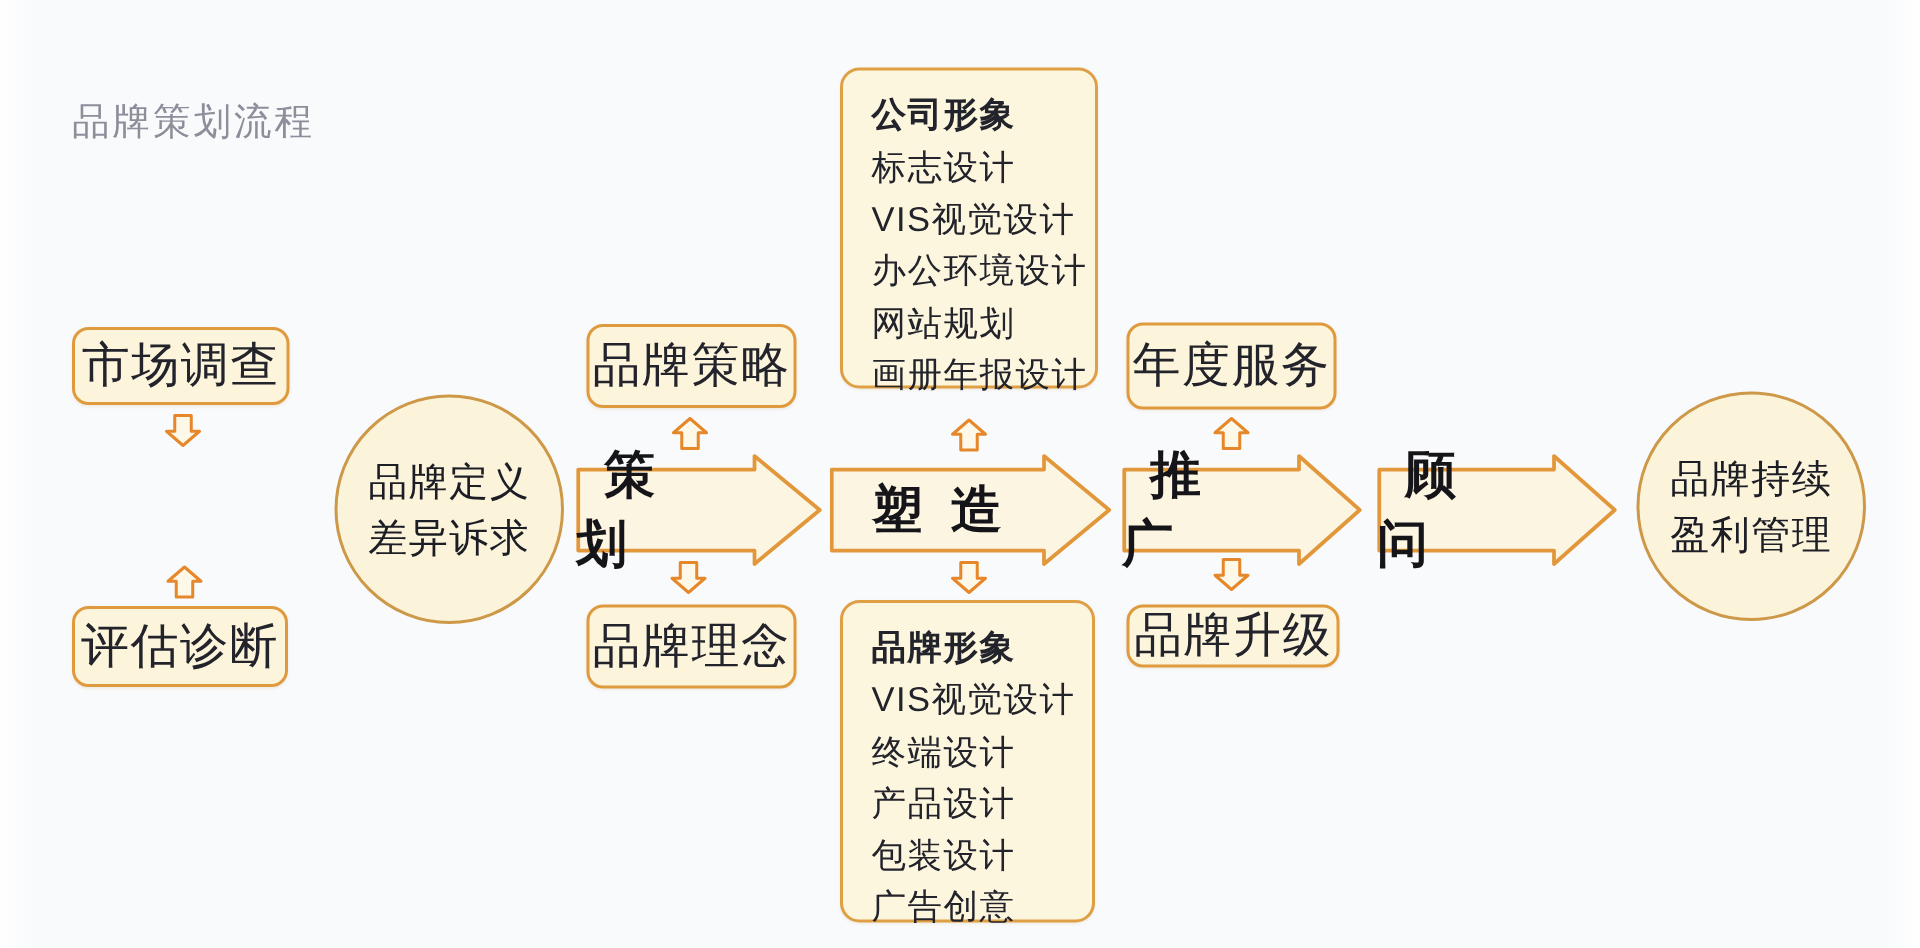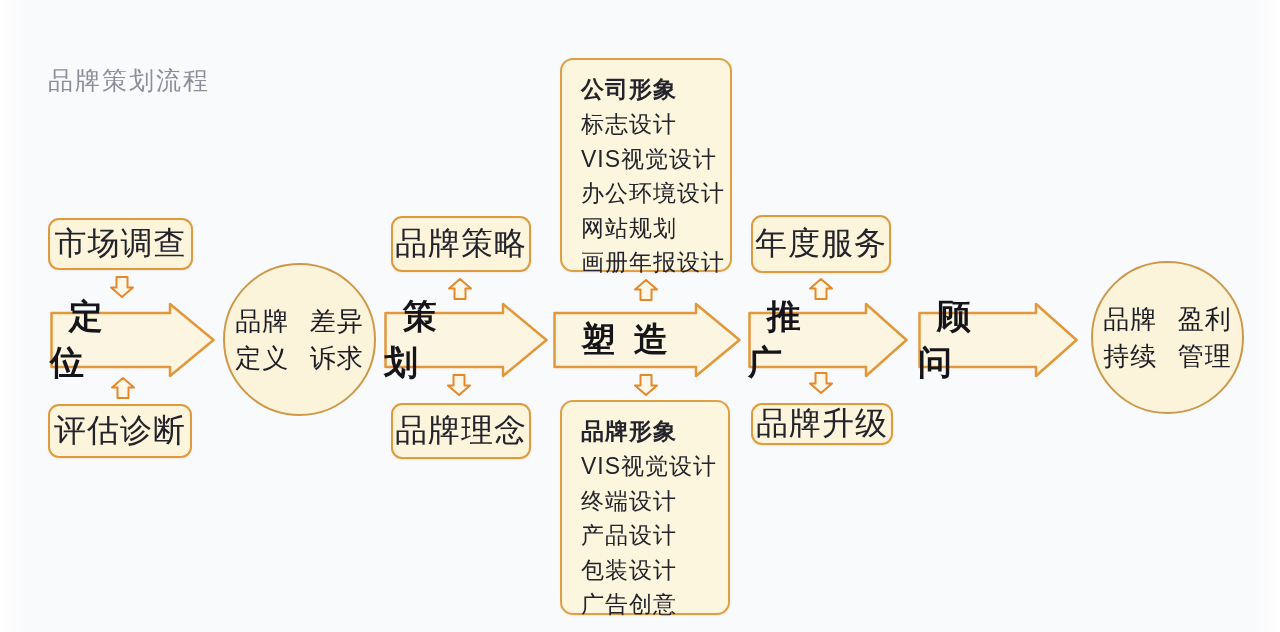--- a/index.html
+++ b/index.html
@@ -83,21 +83,21 @@
     position: absolute;
     width: 26px; height: 24px;
   }
   
   .flow-circle {
     position: absolute;
     border-radius: 50%;
     background: #fbf4da;
     border: 2.5px solid #cd9848;
     display: flex;
-    flex-direction: row;
+    flex-direction: column;
     align-items: center;
     justify-content: center;
     font-size: 26px;
     line-height: 37px;
     color: #1d1d26;
     letter-spacing: 1px;
     text-align: center;
   }
 </style>
 </head>
@@ -119,43 +119,37 @@
   <div class="sat-box" style="left:391px; top:403px; width:140px; height:56px;">
     <span>品牌理念</span>
   </div>
   <div class="sat-box" style="left:751px; top:215px; width:140px; height:58px;">
     <span>年度服务</span>
   </div>
   <div class="sat-box" style="left:751px; top:403px; width:142px; height:42px;">
     <span>品牌升级</span>
   </div>
 
-  <div class="list-box" style="left:560px; top:58px; width:172px; height:214px;">
+  <div class="list-box" style="left:560px; top:45px; width:172px; height:214px;">
     <div class="list-header">公司形象</div>
     <div class="list-item">标志设计</div>
     <div class="list-item">VIS视觉设计</div>
     <div class="list-item">办公环境设计</div>
     <div class="list-item">网站规划</div>
     <div class="list-item">画册年报设计</div>
   </div>
   <div class="list-box" style="left:560px; top:400px; width:170px; height:215px;">
     <div class="list-header">品牌形象</div>
     <div class="list-item">VIS视觉设计</div>
     <div class="list-item">终端设计</div>
     <div class="list-item">产品设计</div>
     <div class="list-item">包装设计</div>
     <div class="list-item">广告创意</div>
   </div>
 
-  <div class="stage" style="left:50px; width:165px;">
-    <svg width="165" height="76" viewBox="0 0 165 76">
-      <polygon points="1.5,11 120,11 120,2 163.5,38 120,74 120,65 1.5,65" fill="#fbf5e1" stroke="#e2973a" stroke-width="2.5" stroke-linejoin="round"></polygon>
-    </svg>
-    <div class="stage-label" style="width:120px;">定位</div>
-  </div>
 
   <div class="stage" style="left:384px; width:164px;">
     <svg width="164" height="76" viewBox="0 0 164 76">
       <polygon points="1.5,11 119,11 119,2 162.5,38 119,74 119,65 1.5,65" fill="#fbf5e1" stroke="#e2973a" stroke-width="2.5" stroke-linejoin="round"></polygon>
     </svg>
     <div class="stage-label" style="width:119px;">策划</div>
   </div>
 
   <div class="stage" style="left:553px; width:188px;">
     <svg width="188" height="76" viewBox="0 0 188 76">

